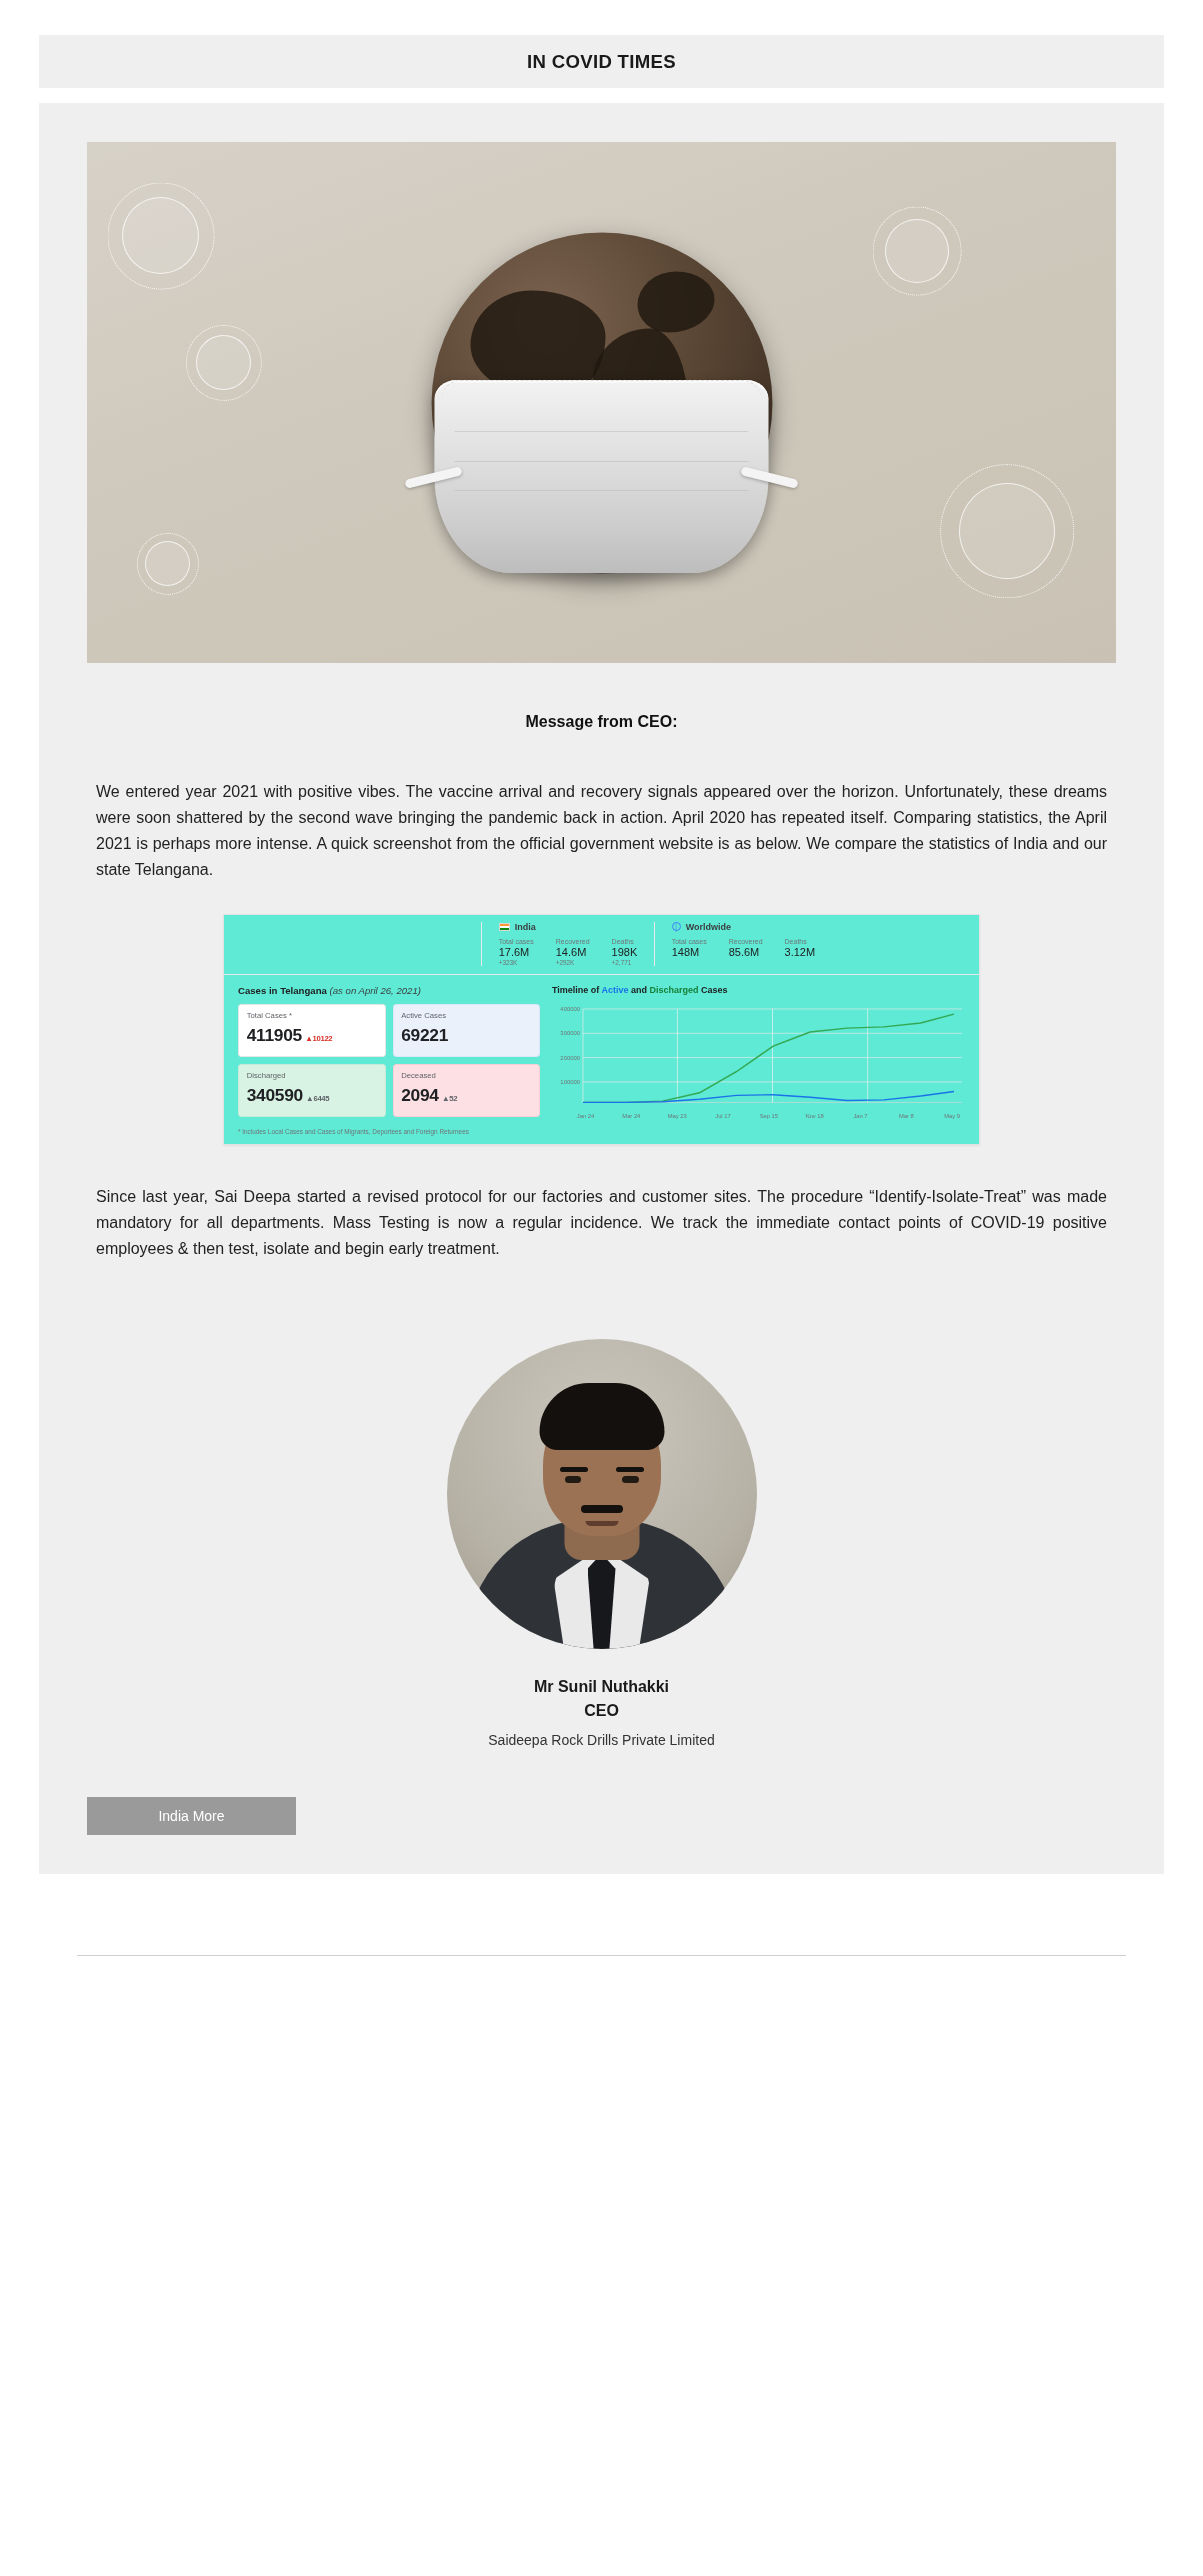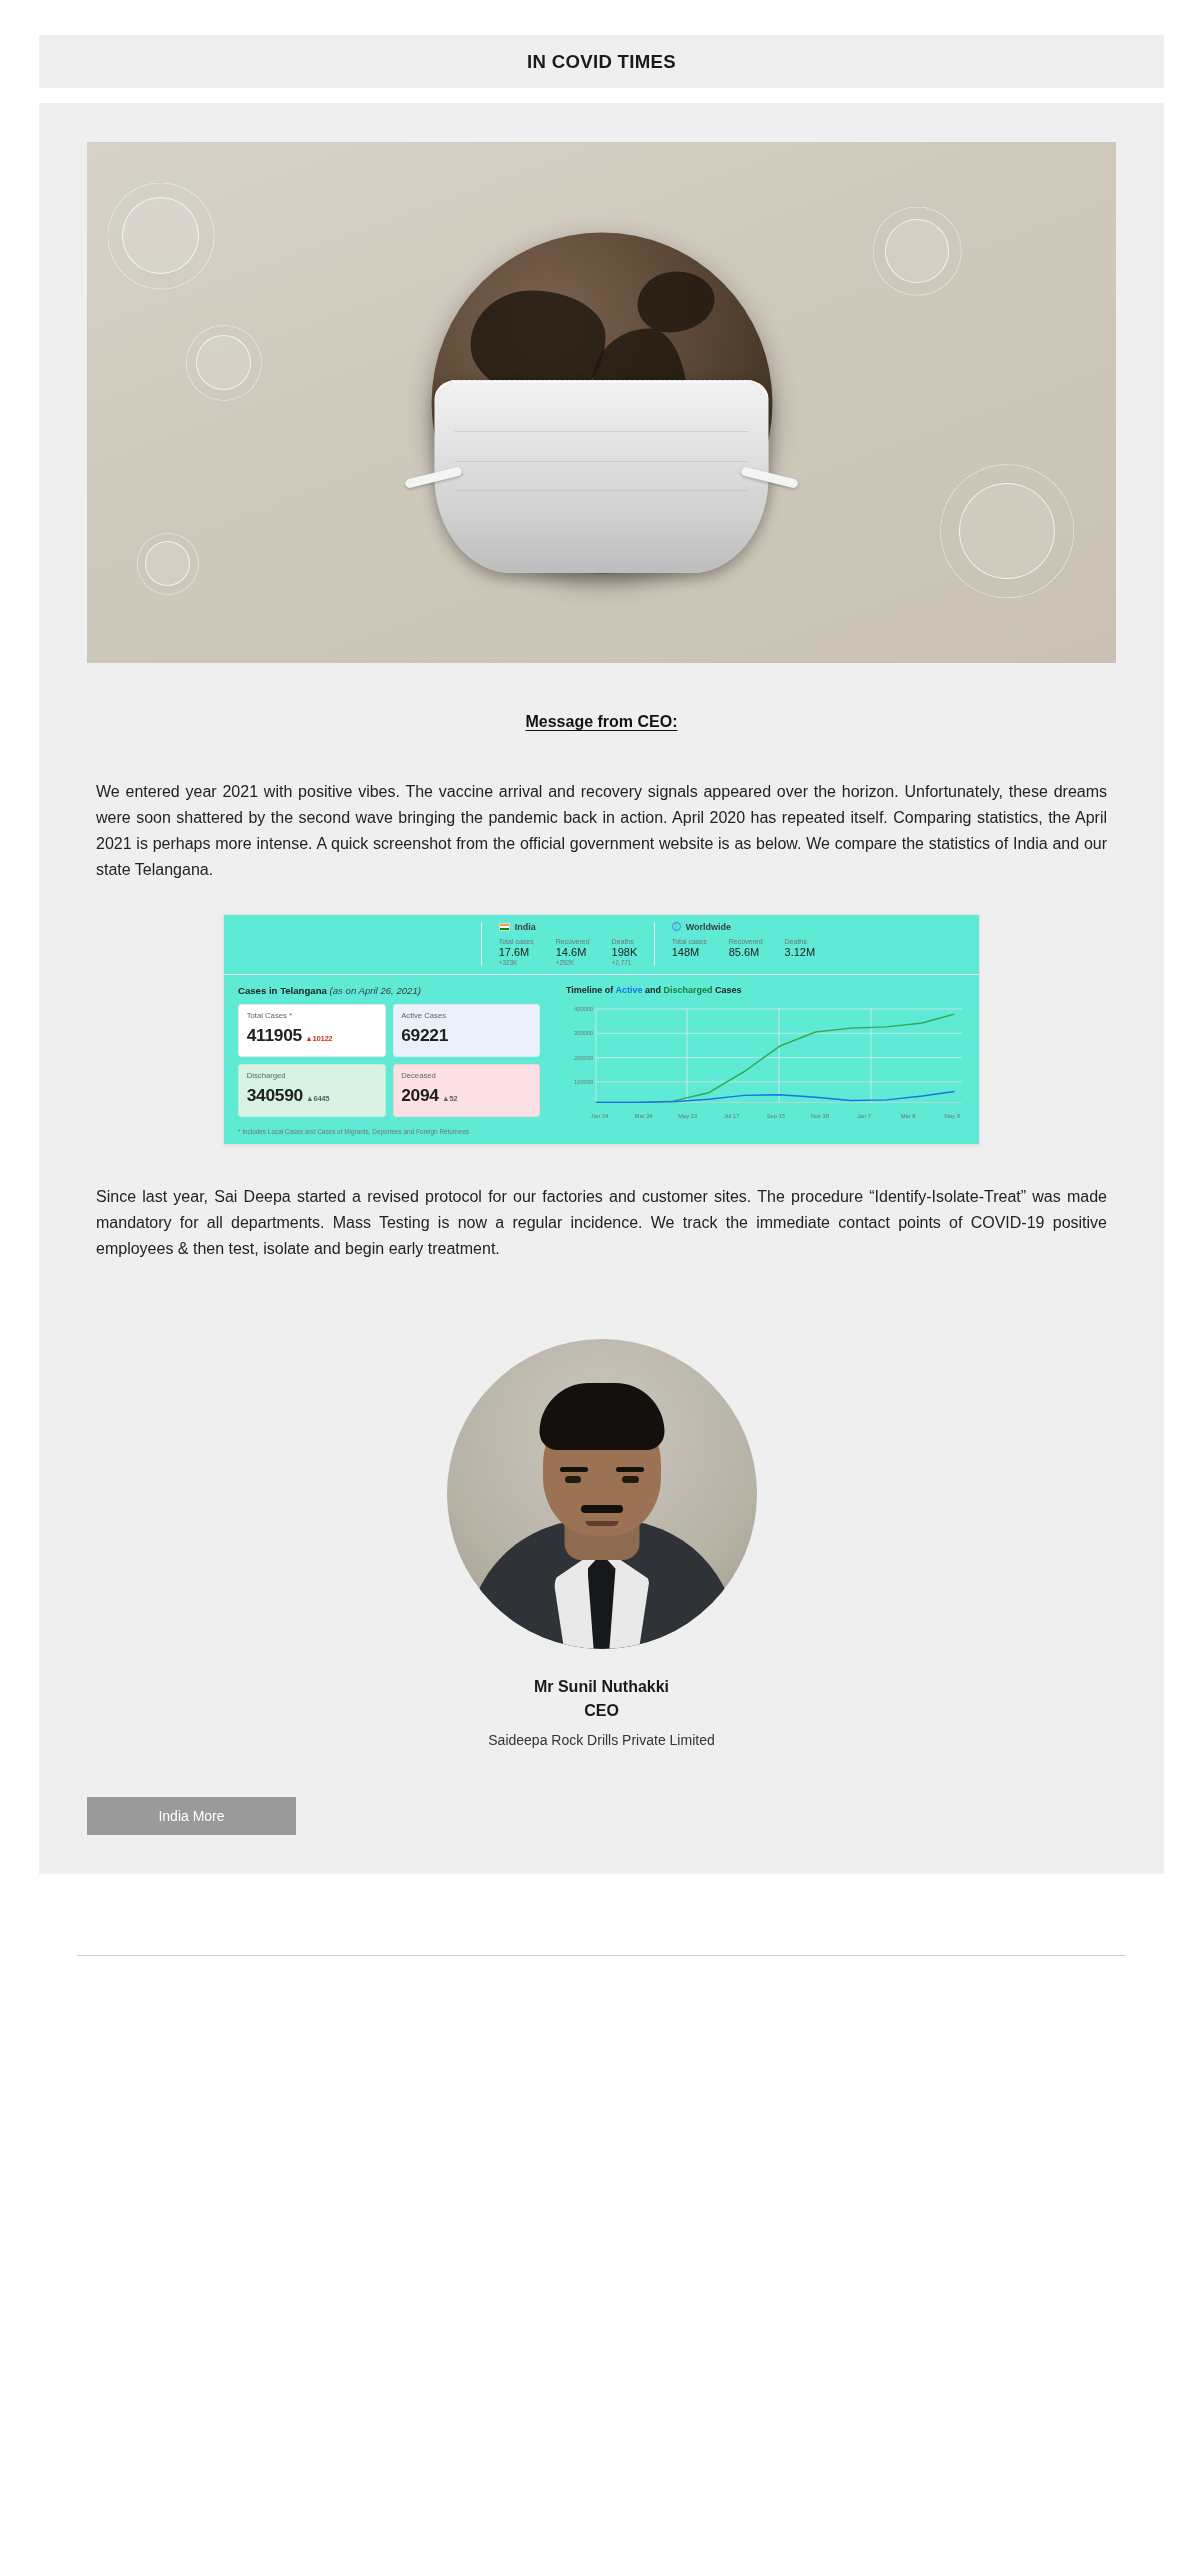--- a/index.html
+++ b/index.html
@@ -133,21 +133,20 @@
   .strap.left  { left: -30px; transform: rotate(-14deg); }
   .strap.right { right: -30px; transform: rotate(14deg); }
 
   
   .ceo-heading {
     text-align: center;
     margin: 50px 0 0 0;
     font-size: 16px;
     font-weight: bold;
     color: #111;
-    text-decoration: underline;
     text-underline-offset: 3.2px;
   }
 
   
   .para {
     margin: 48px 9px 0 9px;
     font-size: 16px;
     line-height: 1.63;
     color: #222222;
     text-align: justify;
@@ -200,21 +199,21 @@
   .globe-ico::after {
     content: "";
     position: absolute; left: 50%; top: -1.3px; bottom: -1.3px;
     width: 0; border-left: 1.3px solid #4285f4; transform: translateX(-50%) scaleX(0.55);
   }
   .dash-stats { display: flex; gap: 22px; }
   .dash-stat .lbl { font-size: 7px; color: #70757a; }
   .dash-stat .val { font-size: 11px; color: #202124; margin-top: 1.9px; }
   .dash-stat .delta { font-size: 6.4px; color: #70757a; margin-top: 0.6px; }
 
-  .dash-main { display: flex; padding: 10.3px 14px 9px 14px; gap: 26px; }
+  .dash-main { display: flex; padding: 10.3px 14px 9px 14px; gap: 12px; }
   .dash-left { width: 302px; }
   .dash-left-title {
     font-size: 9.6px; color: #202124; font-weight: bold; margin-bottom: 7.7px;
   }
   .dash-left-title em { font-weight: normal; font-style: italic; color: #3c4043; }
   .card-grid { display: grid; grid-template-columns: 1fr 1fr; gap: 7px; }
   .card {
     border: 0.6px solid #e6e6e6;
     border-radius: 3.2px;
     padding: 6.4px 7.7px 8.4px 7.7px;

